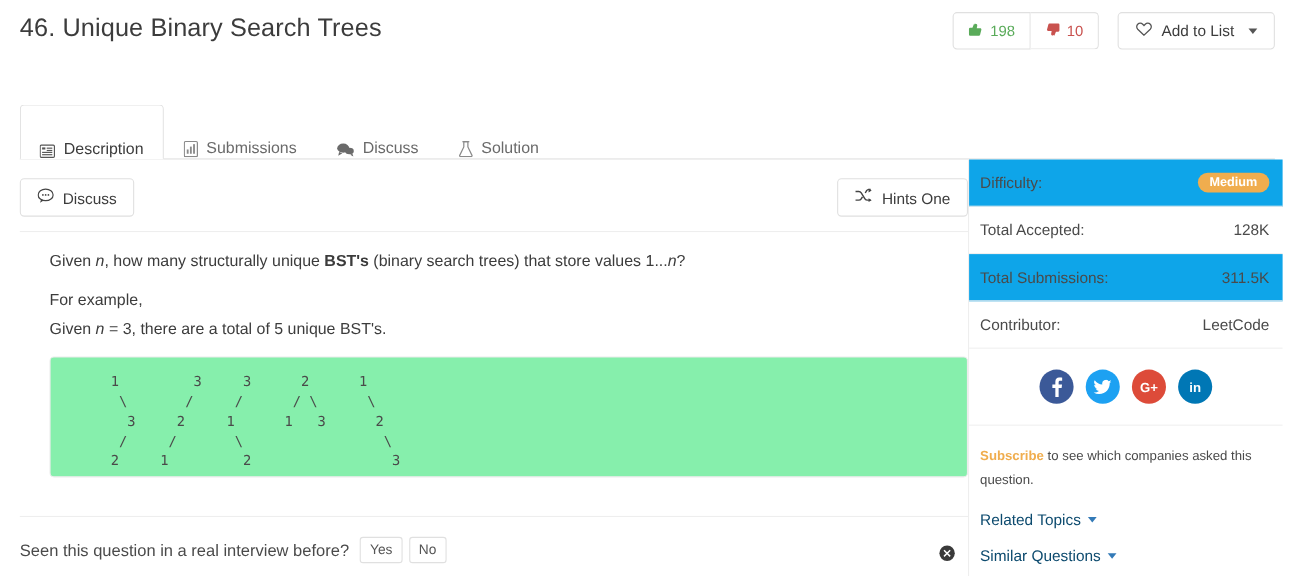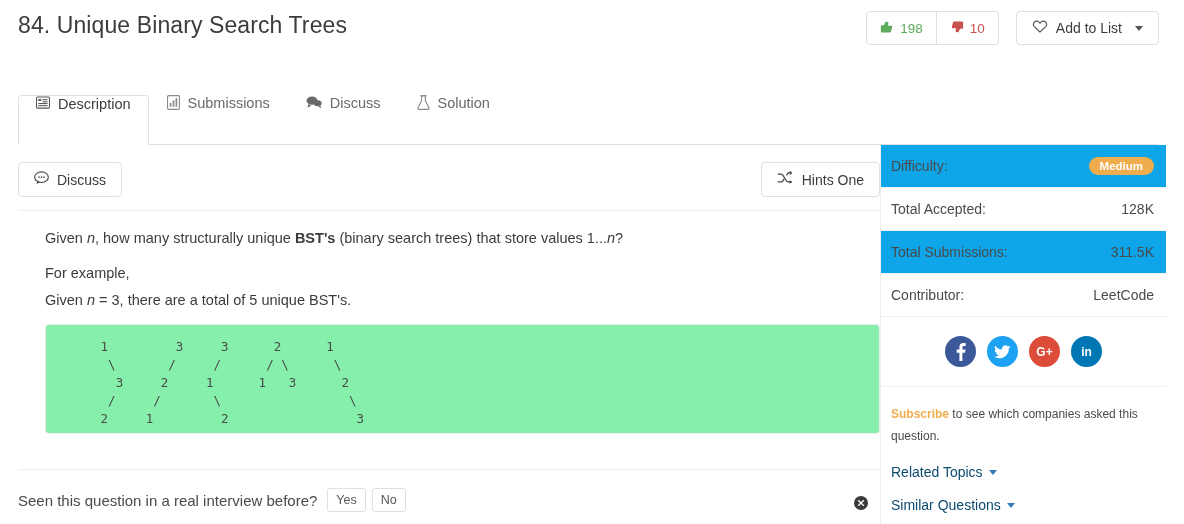--- a/index.html
+++ b/index.html
@@ -56,21 +56,21 @@
     margin-left: 5px;
   }
 
   
   .tabs {
     position: absolute; left: 18px; top: 94px; width: 1141px; height: 51px;
     border-bottom: 1px solid #e0e0e0;
     display: flex; align-items: flex-end;
   }
   .tab {
-    display: flex; align-items: flex-start; gap: 8px;
+    display: flex; align-items: flex-end; gap: 8px;
     height: 50px; padding: 0 17px;
     font-size: 14.5px; color: #6a6a6a;
     cursor: pointer;
     border: 1px solid transparent;
     background: transparent;
     position: relative;
   }
   .tab.active {
     color: #3c3c3c;
     background: #fff;
@@ -188,21 +188,21 @@
     border-right: 4px solid transparent;
     border-top: 5px solid #337ab7;
   }
 </style>
 </head>
 <body>
 
 <div class="page">
 
   <div class="header">
-    <div class="title">84. Unique Binary Search Trees</div>
+    <div class="title">46. Unique Binary Search Trees</div>
 
     <div class="hdr-actions">
       <div class="btn-group">
         <div class="btn vote-btn vote-up">
           <span>
             <svg width="14" height="14" viewBox="0 0 16 16">
                 <path fill="#5aab5a" d="M6.5 1.2 4.6 6H2.2A1.2 1.2 0 0 0 1 7.2v6A1.2 1.2 0 0 0 2.2 14.4h9.1c.6 0 1.1-.4 1.2-.9l1.4-5.4c.2-.8-.4-1.5-1.2-1.5H9.1l.5-2.8c.2-1-.6-1.9-1.6-1.9-.6 0-1.2.4-1.5.9z"></path>
               </svg>
           </span>
           <span class="vote-ct">198</span>

